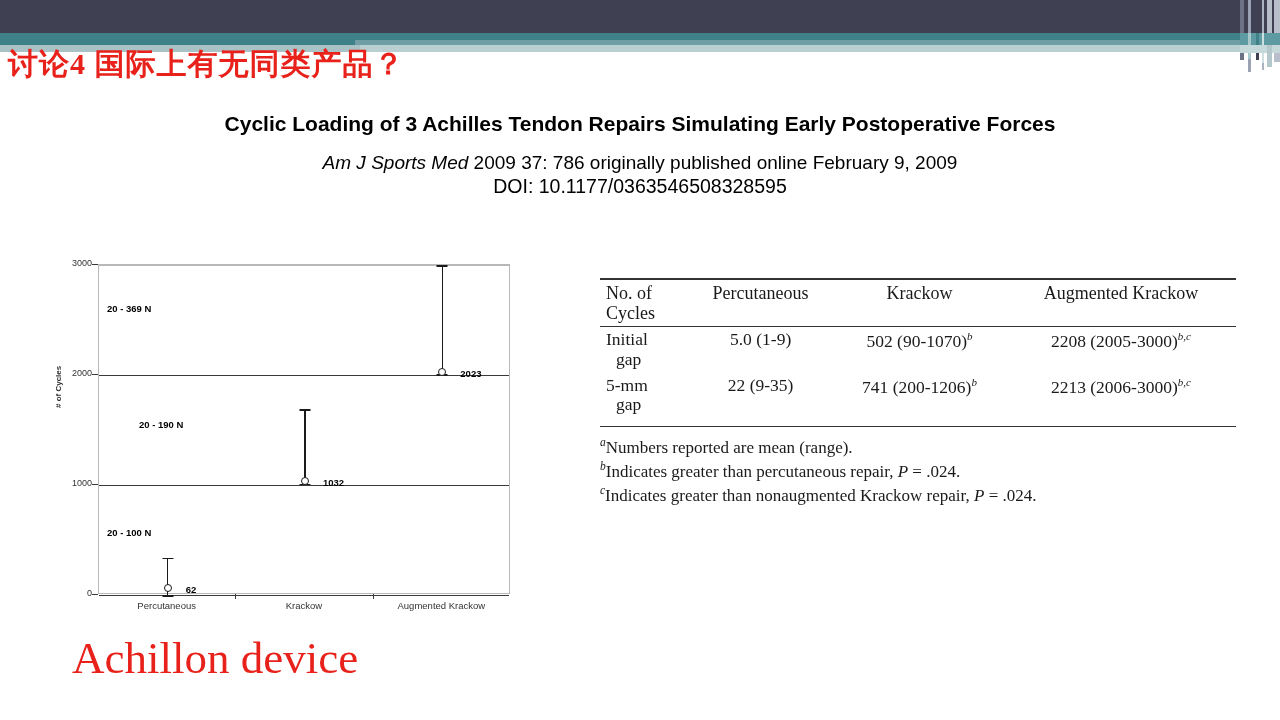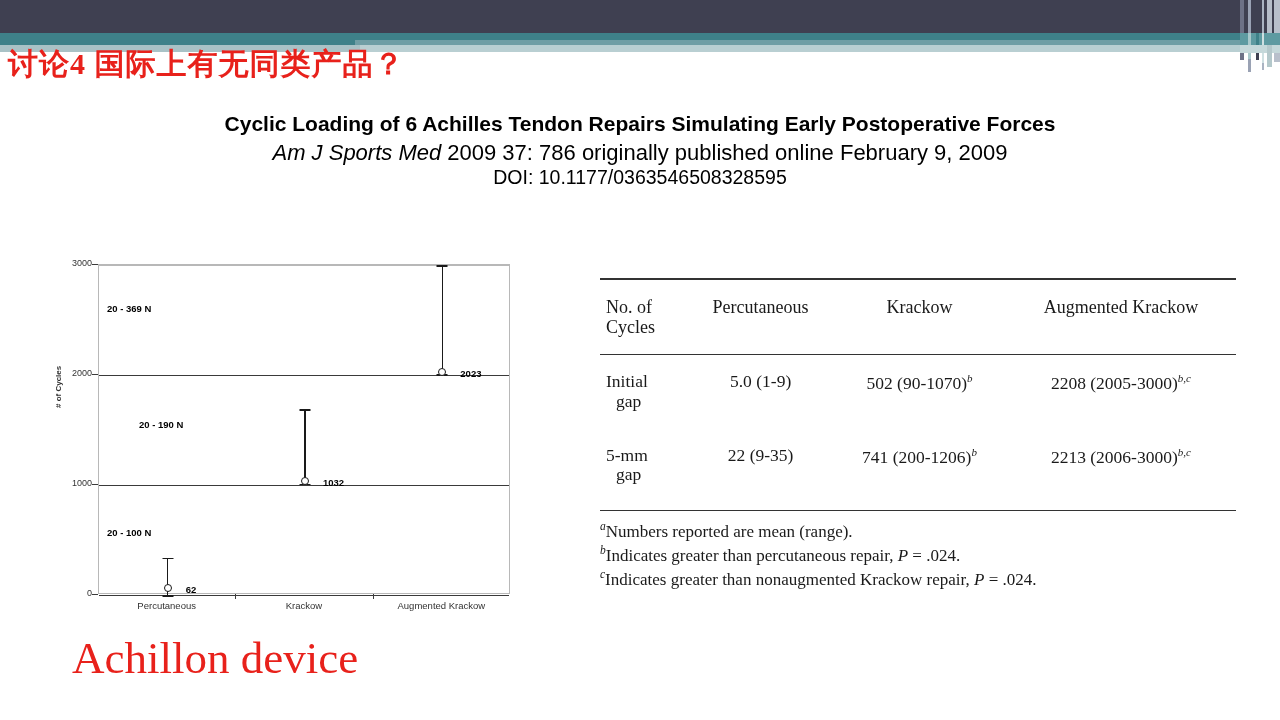--- a/index.html
+++ b/index.html
@@ -31,21 +31,21 @@
   #paper-title{
     font-size:21px;font-weight:bold;color:#000;
     font-family:"Liberation Sans", sans-serif;
     line-height:1.18;
   }
   #paper-authors{
     font-size:19.5px;color:#000;line-height:1.2;
     margin-top:2px;
     padding:0 18px;
   }
-  #paper-journal{font-size:22px;color:#000;line-height:1.2;margin-top:3px;}
+  #paper-journal{font-size:19px;color:#000;line-height:1.2;margin-top:15px;}
   #paper-journal .jname{font-style:italic;}
   #paper-doi{font-size:19.5px;color:#000;line-height:1.2;}
   
   #bottom-caption{
     position:absolute;left:72px;top:632px;
     font-family:"Liberation Serif", serif;
     font-size:45px;color:#e8211b;
     white-space:nowrap;
   }
   
@@ -92,21 +92,21 @@
   }
   
   #table-wrap{
     position:absolute;left:600px;top:278px;width:636px;
     font-family:"Liberation Serif", serif;
     color:#1a1a1a;
   }
   #data-table{width:100%;border-collapse:collapse;}
   #data-table th,#data-table td{
     font-weight:normal;text-align:center;
-    font-size:17.5px;padding:17px 2px;vertical-align:top;
+    font-size:17.5px;padding:3px 2px;vertical-align:top;
     line-height:1.12;
   }
   #data-table th{font-size:18px;}
   #data-table th.rowhdr,#data-table td.rowhdr{
     text-align:left;padding-left:6px;width:80px;
   }
   .rule-top{border-top:2.2px solid #333;}
   .rule-mid{border-top:1.6px solid #333;}
   sup{font-size:11px;font-style:italic;vertical-align:super;}
   #footnotes{margin-top:8px;font-size:17px;line-height:1.32;}
@@ -134,21 +134,21 @@
   <div class="vline" style="left:1248px;top:33px;width:3px;height:26px;background:#a9c9cc;"></div>
   <div class="vline" style="left:1262px;top:33px;width:2px;height:30px;background:#cfe0e2;"></div>
   <div class="vline" style="left:1256px;top:33px;width:3px;height:20px;background:#3e8189;"></div>
   <div class="vline" style="left:1240px;top:45px;width:40px;height:8px;background:#c5d8da;"></div>
   <div class="vline" style="left:1267px;top:45px;width:5px;height:22px;background:#b4c8cb;"></div>
 </div>
 
 <div id="slide-title">讨论4  国际上有无同类产品？</div>
 
 <div id="paper-block">
-  <div id="paper-title">Cyclic Loading of 6 Achilles Tendon Repairs Simulating Early Postoperative Forces</div>
+  <div id="paper-title">Cyclic Loading of 3 Achilles Tendon Repairs Simulating Early Postoperative Forces</div>
   <div id="paper-journal"><span class="jname">Am J Sports Med</span><span> 2009 37: 786 originally published online February 9, 2009</span></div>
   <div id="paper-doi">DOI: 10.1177/0363546508328595</div>
 </div>
 
 <div id="chart-wrap">
   <div id="ylabel-axis"># of Cycles</div>
   <div id="chart-frame">
       <div class="gridline" style="top: 329.5px;"></div>
       <div class="gridline" style="top: 219.5px;"></div>
       <div class="gridline" style="top: 109.5px;"></div>

